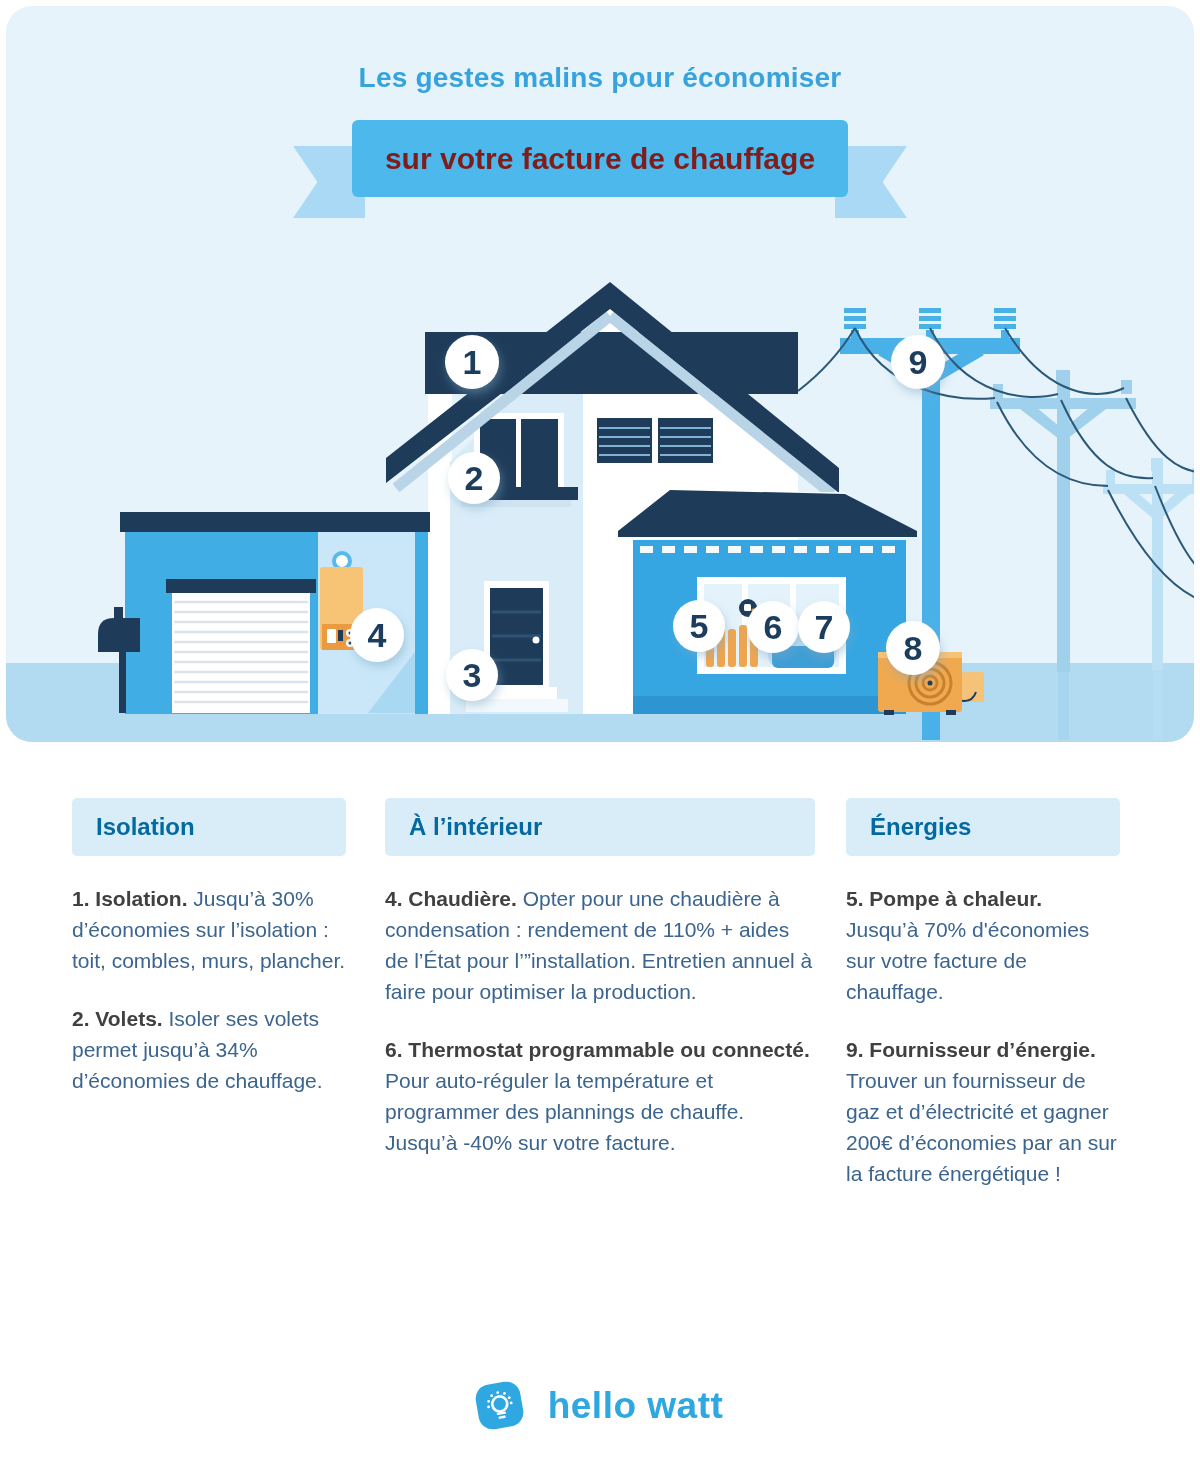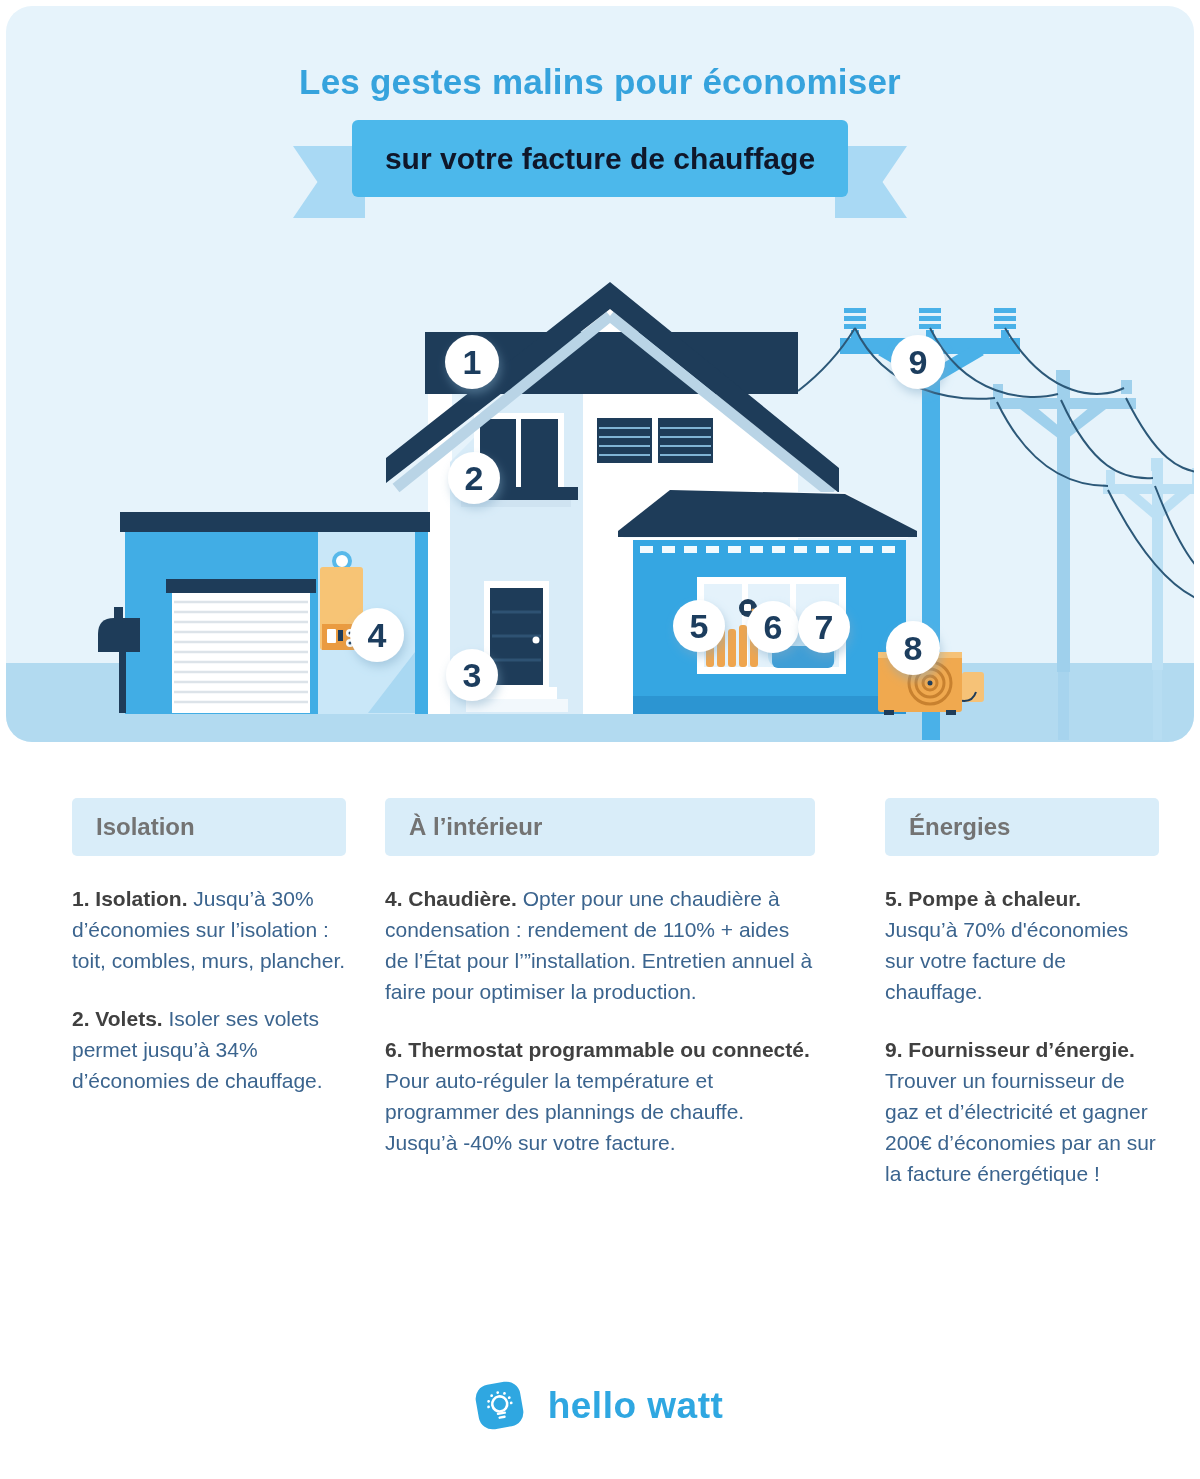--- a/index.html
+++ b/index.html
@@ -2,35 +2,35 @@
 <html><head>
 <meta charset="utf-8">
 <style>
   html,body{margin:0;padding:0;background:#ffffff;}
   body{width:1200px;height:1479px;position:relative;font-family:"Liberation Sans",sans-serif;-webkit-font-smoothing:antialiased;}
   .page{position:absolute;inset:0;background:#ffffff;overflow:hidden;}
 
   
   .panel-wrap{position:absolute;left:0;top:0;width:1200px;height:755px;}
   .title{position:absolute;left:0;top:62px;width:1200px;text-align:center;
-         font-size:35px;font-weight:700;color:#36a3dd;letter-spacing:.2px;}
+         font-size:28px;font-weight:700;color:#36a3dd;letter-spacing:.2px;}
   .ribbon-tail{position:absolute;top:146px;width:72px;height:72px;background:#a9d9f4;}
   .tail-left{left:293px;clip-path:polygon(100% 0%,0% 0%,34% 50%,0% 100%,100% 100%);}
   .tail-right{left:835px;clip-path:polygon(0% 0%,100% 0%,66% 50%,100% 100%,0% 100%);}
   .banner{position:absolute;left:352px;top:120px;width:496px;height:77px;background:#4cb8eb;
           border-radius:6px;display:flex;align-items:center;justify-content:center;
-          font-size:30px;font-weight:700;color:#0f172a;}
+          font-size:30px;font-weight:700;color:#7f1d1d;}
 
   
   .col{position:absolute;top:798px;}
   .col-1{left:72px;width:274px;}
   .col-2{left:385px;width:430px;}
-  .col-3{left:885px;width:274px;}
+  .col-3{left:846px;width:274px;}
   .chip{height:58px;background:#d9edf9;border-radius:5px;display:flex;align-items:center;
-        padding-left:24px;font-size:24px;font-weight:700;color:#737373;}
+        padding-left:24px;font-size:24px;font-weight:700;color:#0369a1;}
   .col p{margin:27px 0 0 0;font-size:21px;line-height:31px;color:#3b648e;}
   .col p b{color:#404040;font-weight:700;}
 
   
   .logo{position:absolute;left:0;top:1383px;width:1200px;display:flex;align-items:center;
         justify-content:center;gap:26px;}
   .logo-badge{width:45px;height:45px;background:#2fa7e1;border-radius:14px;transform:rotate(-10deg);
         display:flex;align-items:center;justify-content:center;}
   .logo-text{font-size:37px;font-weight:700;color:#2fa7e1;letter-spacing:.5px;}
 </style>

